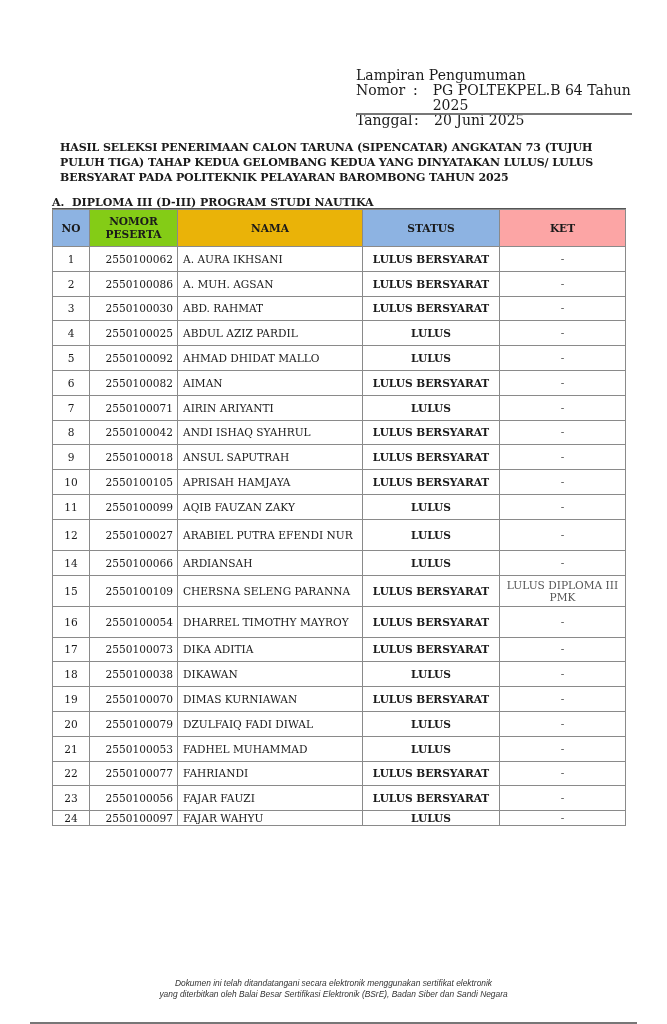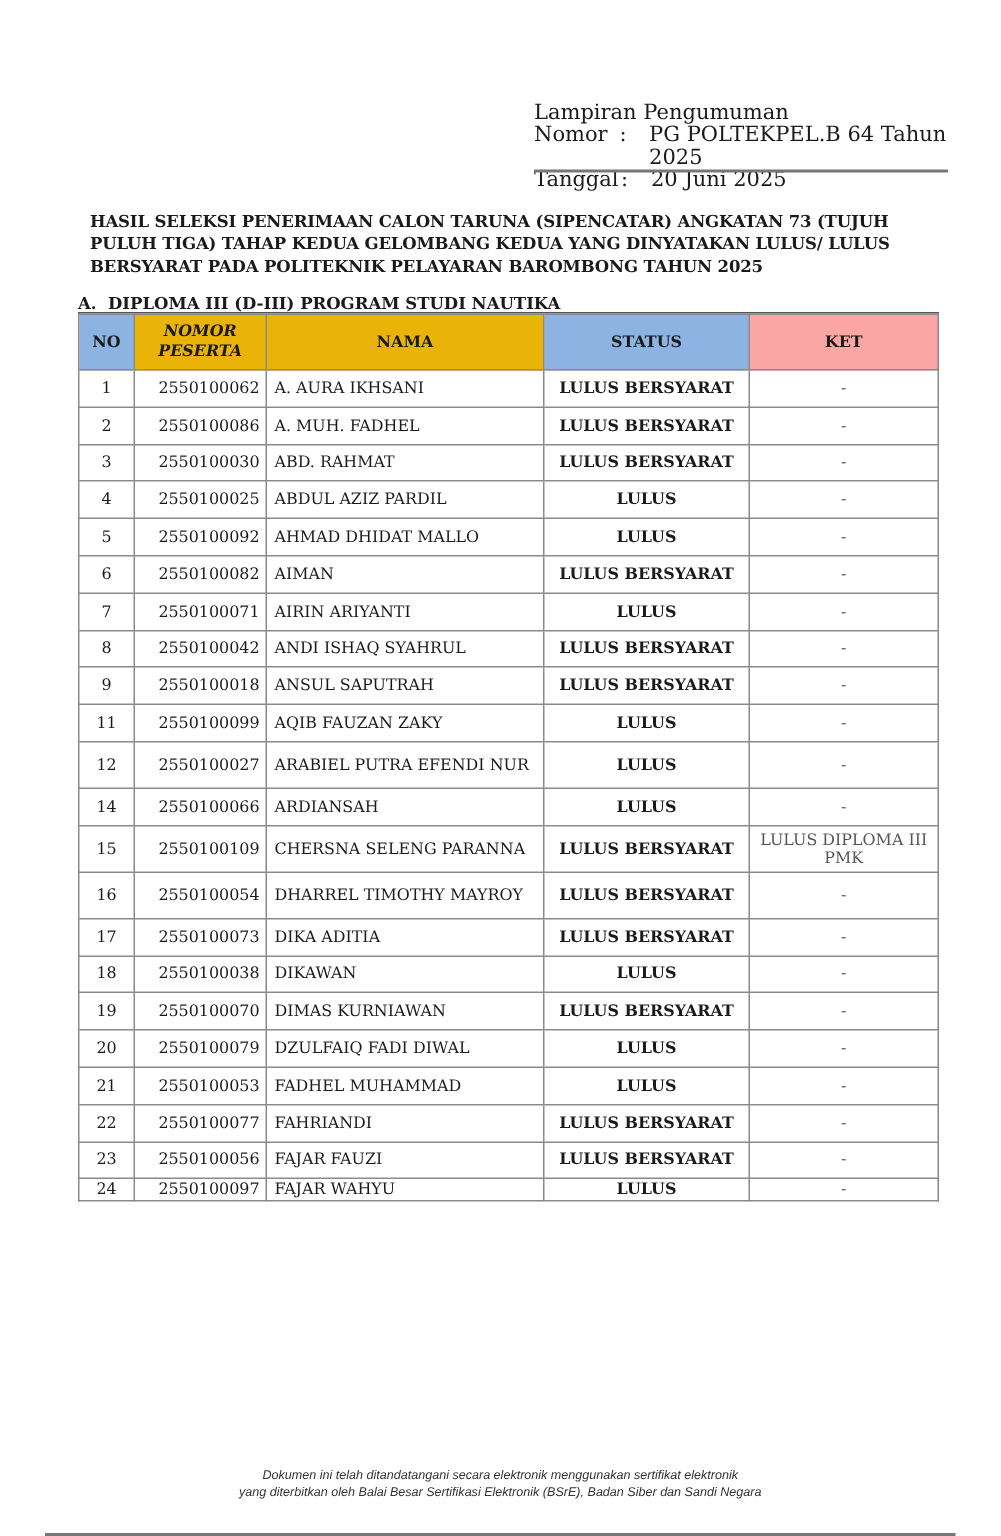--- a/index.html
+++ b/index.html
@@ -61,38 +61,38 @@
   <colgroup>
     <col style="width:37px">
     <col style="width:88px">
     <col style="width:185px">
     <col style="width:137px">
     <col style="width:126px">
   </colgroup>
   <thead>
     <tr>
       <th style="background: rgb(141, 179, 226);">NO</th>
-      <th style="background: #eab308; font-style: italic;">NOMOR PESERTA</th>
+      <th style="background: #84cc16;">NOMOR PESERTA</th>
       <th style="background: #eab308;">NAMA</th>
       <th style="background: rgb(141, 179, 226);">STATUS</th>
       <th style="background: #fca5a5;">KET</th>
     </tr>
   </thead>
   <tbody id="tbody">
       <tr>
         <td class="no">1</td>
         <td class="nomor">2550100062</td>
         <td class="nama">A. AURA IKHSANI</td>
         <td class="status">LULUS BERSYARAT</td>
         <td class="ket">-</td>
       </tr>
       <tr>
         <td class="no">2</td>
         <td class="nomor">2550100086</td>
-        <td class="nama">A. MUH. FADHEL</td>
+        <td class="nama">A. MUH. AGSAN</td>
         <td class="status">LULUS BERSYARAT</td>
         <td class="ket">-</td>
       </tr>
       <tr>
         <td class="no">3</td>
         <td class="nomor">2550100030</td>
         <td class="nama">ABD. RAHMAT</td>
         <td class="status">LULUS BERSYARAT</td>
         <td class="ket">-</td>
       </tr>
@@ -128,20 +128,27 @@
         <td class="no">8</td>
         <td class="nomor">2550100042</td>
         <td class="nama">ANDI ISHAQ SYAHRUL</td>
         <td class="status">LULUS BERSYARAT</td>
         <td class="ket">-</td>
       </tr>
       <tr>
         <td class="no">9</td>
         <td class="nomor">2550100018</td>
         <td class="nama">ANSUL SAPUTRAH</td>
+        <td class="status">LULUS BERSYARAT</td>
+        <td class="ket">-</td>
+      </tr>
+      <tr>
+        <td class="no">10</td>
+        <td class="nomor">2550100105</td>
+        <td class="nama">APRISAH HAMJAYA</td>
         <td class="status">LULUS BERSYARAT</td>
         <td class="ket">-</td>
       </tr>
       <tr>
         <td class="no">11</td>
         <td class="nomor">2550100099</td>
         <td class="nama">AQIB FAUZAN ZAKY</td>
         <td class="status">LULUS</td>
         <td class="ket">-</td>
       </tr>

